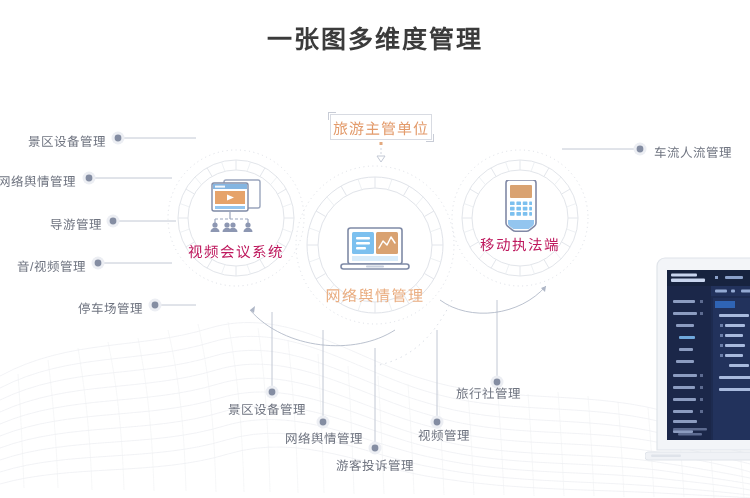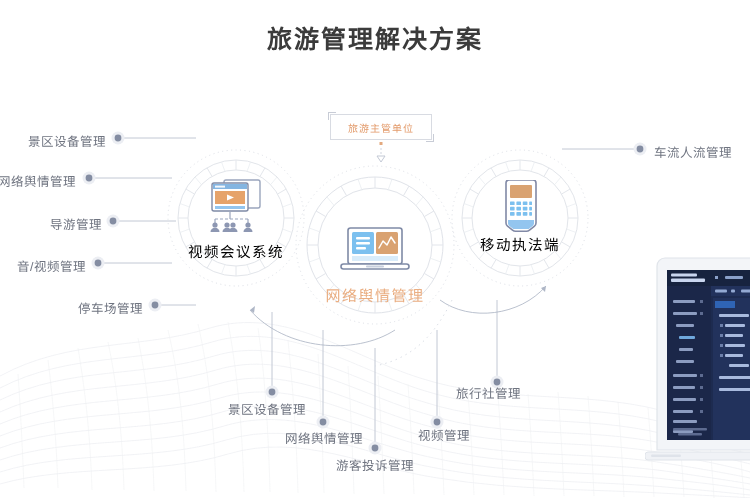--- a/index.html
+++ b/index.html
@@ -59,21 +59,21 @@
     position: absolute;
     left: 330px;
     top: 114px;
     width: 102px;
     height: 26px;
     box-sizing: border-box;
     border: 1px solid #d8dbe2;
     display: flex;
     align-items: center;
     justify-content: center;
-    font-size: 10px;
+    font-size: 15px;
     color: #e39b6b;
     letter-spacing: 1px;
     background: #ffffff;
   }
   .authority::before,
   .authority::after {
     content: "";
     position: absolute;
     width: 7px;
     height: 7px;
@@ -107,21 +107,21 @@
     color: #6f7480;
     white-space: nowrap;
     letter-spacing: .5px;
   }
   .node-label.right-align { text-align: right; }
 
   
   .ring-label {
     position: absolute;
     font-size: 14.5px;
-    color: #000000;
+    color: #be185d;
     letter-spacing: 1.5px;
     white-space: nowrap;
     text-align: center;
   }
   .ring-label.center {
     font-size: 15px;
     color: #eaae82;
   }
 
   
@@ -180,21 +180,21 @@
       <path d="M588,98 C590,124 592,156 594,198"></path>
       <path d="M618,104 C620,128 622,158 624,199"></path>
       <path d="M648,110 C650,134 652,162 654,199"></path>
       <path d="M678,118 C680,140 682,166 684,199"></path>
       <path d="M708,124 C710,146 712,170 714,200"></path>
       <path d="M738,130 C740,150 742,174 744,200"></path>
     </g>
   </svg>
 
   <div class="header">
-    <div class="title">旅游管理解决方案</div>
+    <div class="title">一张图多维度管理</div>
   </div>
 
   <svg class="connectors" viewBox="0 0 750 498">
 
     <g stroke="#c2c8d4" stroke-width="1" fill="none">
       <line x1="124" y1="138" x2="196" y2="138"></line>
       <line x1="95" y1="178" x2="172" y2="178"></line>
       <line x1="119" y1="221" x2="176" y2="221"></line>
       <line x1="104" y1="263" x2="172" y2="263"></line>
       <line x1="161" y1="305" x2="196" y2="305"></line>

